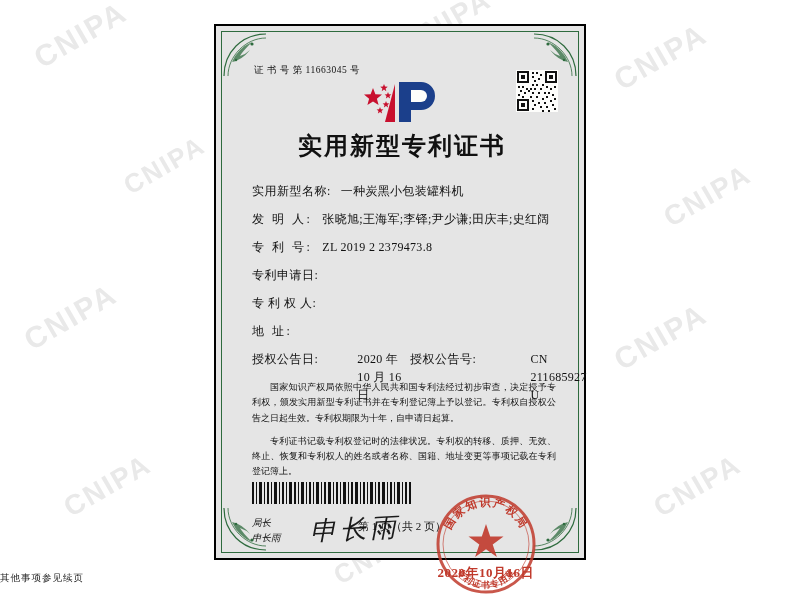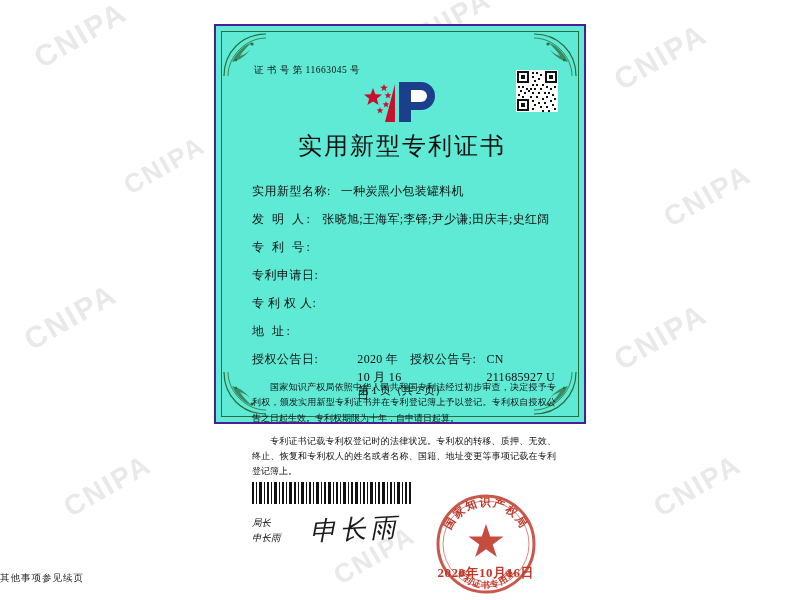--- a/index.html
+++ b/index.html
@@ -25,23 +25,23 @@
     font-weight: bold;
     letter-spacing: 2px;
     user-select: none;
     white-space: nowrap;
   }
   .cert {
     position: absolute;
     left: 214px;
     top: 24px;
     width: 372px;
-    height: 400px;
-    background: #5eead4;
-    border: 2px solid #4c1d95;
+    height: 536px;
+    background: #e5e5e5;
+    border: 2px solid #000000;
     box-sizing: border-box;
   }
   .cert-inner {
     position: absolute;
     left: 5px;
     top: 5px;
     right: 5px;
     bottom: 5px;
     border: 1px solid #2e6b3e;
     box-sizing: border-box;
@@ -79,21 +79,21 @@
     width: 86px;
     height: 46px;
   }
   .title {
     position: absolute;
     left: 0;
     right: 0;
     top: 66px;
     text-align: center;
     font-size: 24px;
-    font-weight: normal;
+    font-weight: bold;
     letter-spacing: 2px;
     color: #111;
     font-family: "DejaVu Serif", "Liberation Serif", serif;
   }
   .qr {
     position: absolute;
     right: 4px;
     top: 6px;
     width: 42px;
     height: 42px;
@@ -124,21 +124,21 @@
     letter-spacing: 0.3px;
   }
   .frow.two {
     margin-bottom: 10px;
   }
   .half {
     display: flex;
     align-items: flex-start;
   }
   .half.left { flex: 0 0 52%; gap: 29px; }
-  .half.right { flex: 1 1 auto; }
+  .half.right { flex: 1 1 auto; gap: 44px; }
   .paras {
     position: absolute;
     left: 10px;
     right: 6px;
     top: 316px;
     font-size: 9px;
     line-height: 1.7;
     color: #111;
     text-align: justify;
   }
@@ -338,20 +338,21 @@
         <div class="frow">
           <span class="flabel">实用新型名称:</span>
           <span class="fvalue">一种炭黑小包装罐料机</span>
         </div>
         <div class="frow">
           <span class="flabel sp">发 明 人:</span>
           <span class="fvalue">张晓旭;王海军;李铎;尹少谦;田庆丰;史红阔</span>
         </div>
         <div class="frow">
           <span class="flabel sp">专 利 号:</span>
+          <span class="fvalue">ZL 2019 2 2379473.8</span>
         </div>
         <div class="frow">
           <span class="flabel">专利申请日:</span>
         </div>
         <div class="frow">
           <span class="flabel">专 利 权 人:</span>
         </div>
         <div class="frow">
           <span class="flabel sp">地 址:</span>
         </div>

